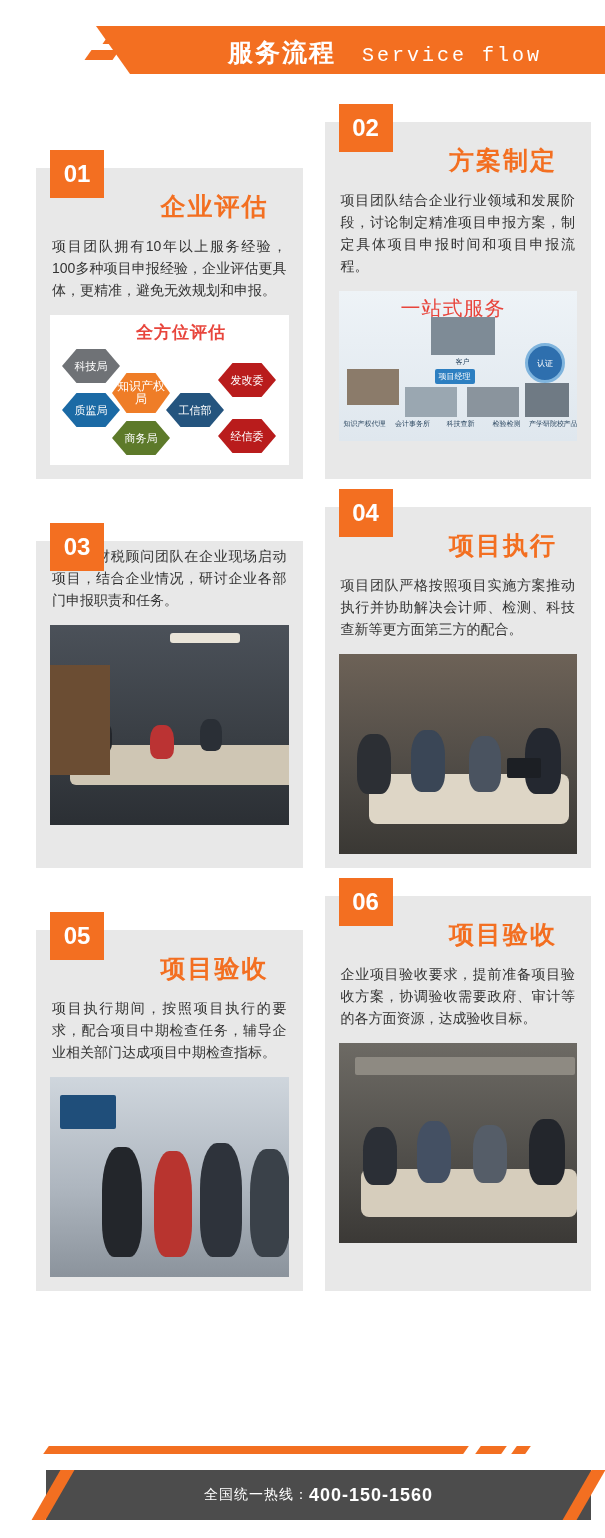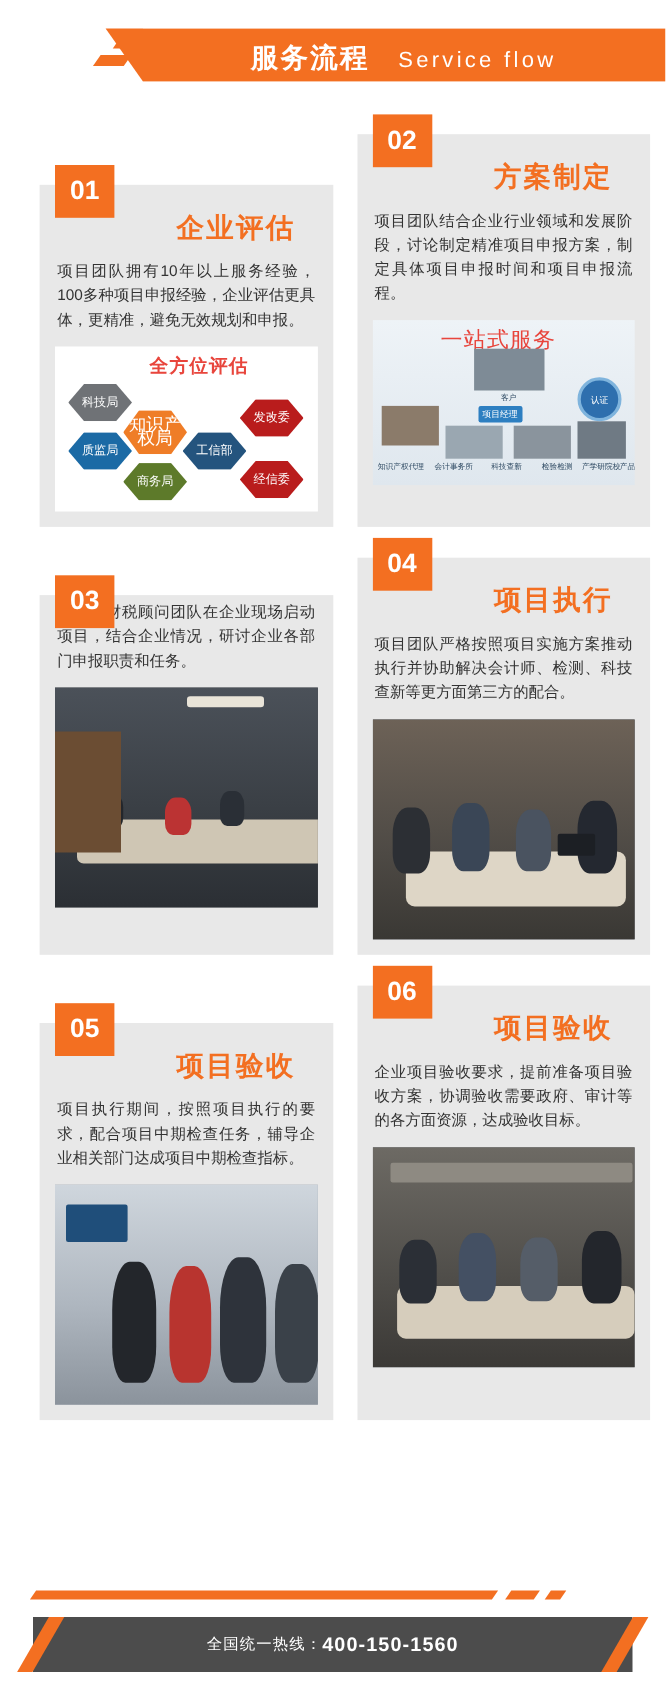--- a/index.html
+++ b/index.html
@@ -9,20 +9,21 @@
     font-family: "Liberation Sans", sans-serif;
     position: relative;
     overflow: hidden;
   }
 
   
   .header {
     position: relative;
     height: 96px;
     width: 605px;
+    font-family: Liberation Mono, monospace;
   }
   .header-bar {
     position: absolute;
     left: 130px; top: 26px;
     width: 475px; height: 48px;
     background: #f36f21;
   }
   .header-bar::before {
     content: "";
     position: absolute;
@@ -200,21 +201,21 @@
   }
 
   
   .scene { position: absolute; inset: 0; }
   .scene .wall { position: absolute; inset: 0; }
   .blob { position: absolute; border-radius: 40% 40% 30% 30%; }
 
   
   .footer {
     position: absolute;
-    left: 0; bottom: 0;
+    left: 16px; bottom: 0;
     width: 550px; height: 104px;
   }
   .footer-bar {
     position: absolute;
     left: 30px; top: 36px;
     width: 545px; height: 50px;
     background: #4c4c4c;
     display: flex;
     align-items: center;
     justify-content: center;
@@ -255,21 +256,21 @@
 
   <div class="row" style="margin-top:26px;">
 
     <div class="card" style="margin-top:46px;">
       <div class="badge left">01</div>
       <div class="card-title right-align">企业评估</div>
       <div class="card-text">项目团队拥有10年以上服务经验，100多种项目申报经验，企业评估更具体，更精准，避免无效规划和申报。</div>
       <div class="photo hexgraphic">
         <div class="hg-title">全方位评估</div>
         <div class="hex gray" style="left:12px;  top:34px;">科技局</div>
-        <div class="hex orange" style="left:62px;  top:58px;  height:40px; font-size:16px;">知识产权局</div>
+        <div class="hex orange" style="left:62px;  top:58px;  height:40px; font-size:12px;">知识产权局</div>
         <div class="hex blue" style="left:168px; top:48px;">发改委</div>
         <div class="hex dblue" style="left:12px;  top:78px;">质监局</div>
         <div class="hex navy" style="left:116px; top:78px;">工信部</div>
         <div class="hex olive" style="left:62px;  top:106px;">商务局</div>
         <div class="hex blue" style="left:168px; top:104px;">经信委</div>
       </div>
     </div>
 
     <div class="card">
       <div class="badge left">02</div>

